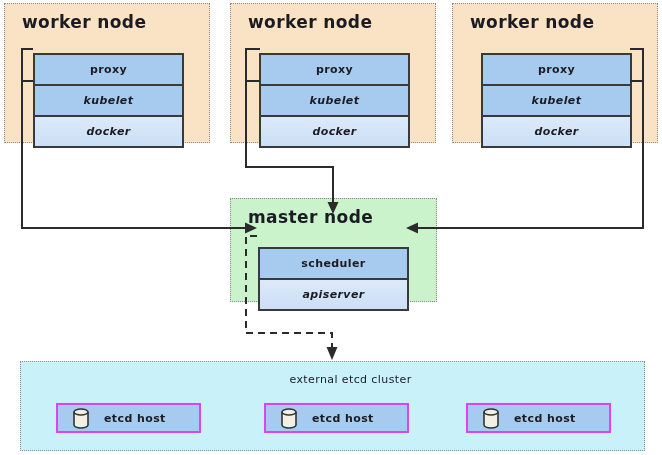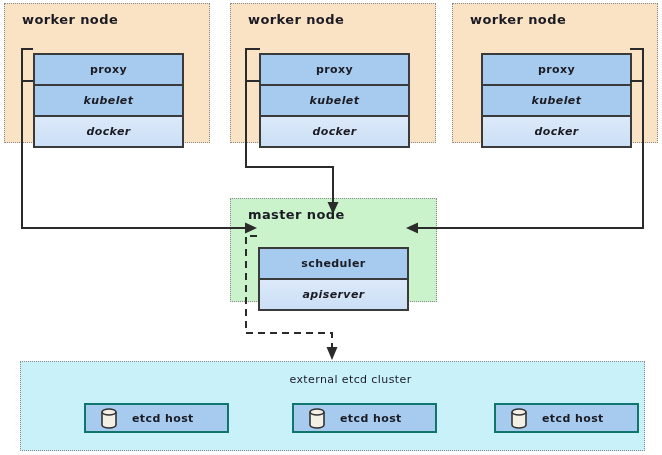--- a/index.html
+++ b/index.html
@@ -7,21 +7,21 @@
     position:relative; width:662px; height:455px; background:#ffffff;
     font-family:"DejaVu Sans","Liberation Sans",sans-serif; overflow:hidden;
   }
   
   .group {
     position:absolute; box-sizing:border-box;
     border:1px dotted #8a8a8a;
   }
   .group-label {
     position:absolute; left:17px; top:8px;
-    font-size:13px; font-weight:bold; letter-spacing:.4px; color:#1b1b24;
+    font-size:17px; font-weight:bold; letter-spacing:.4px; color:#1b1b24;
     white-space:nowrap;
   }
   .worker { top:3px; width:206px; height:140px; background:#fae3c5; }
   #worker1 { left:4px; } #worker2 { left:230px; } #worker3 { left:452px; }
   .master { left:230px; top:198px; width:207px; height:104px; background:#cbf3cb; }
   .etcd   { left:20px; top:361px; width:625px; height:90px; background:#c8f1fa; }
   .etcd-label {
     position:absolute; top:11px; left:18px; width:100%; text-align:center;
     font-size:11px; font-weight:normal; letter-spacing:.4px; color:#1b1b24;
   }
@@ -34,22 +34,22 @@
   .row {
     height:29px; line-height:29px; text-align:center;
     font-size:11px; font-weight:bold; letter-spacing:.4px; color:#1b1b24;
   }
   .row + .row { border-top:2px solid #3a3a3a;font-style:italic; }
   .row.med   { background:#a6cbef; }
   .row.light { background:linear-gradient(#dcE9fa,#cbdff5); }
   
   .etcd-box {
     position:absolute; top:41px; width:145px; height:30px; box-sizing:border-box;
-    background:#a6cbef; border:2px solid #0f766e;
-    display:flex; align-items:center; gap:13px; padding-left:13px;margin-left:28px;
+    background:#a6cbef; border:2px solid #d946ef;
+    display:flex; align-items:center; gap:13px; padding-left:13px;
   }
   #etcd1 { left:35px; } #etcd2 { left:243px; } #etcd3 { left:445px; }
   .etcd-box .label {
     font-size:11px; font-weight:bold; letter-spacing:.4px; color:#1b1b24;
   }
   .db-icon { flex:0 0 auto; display:block; }
   
   .connectors {
     position:absolute; left:0; top:0; width:662px; height:455px;
     z-index:5; pointer-events:none;

